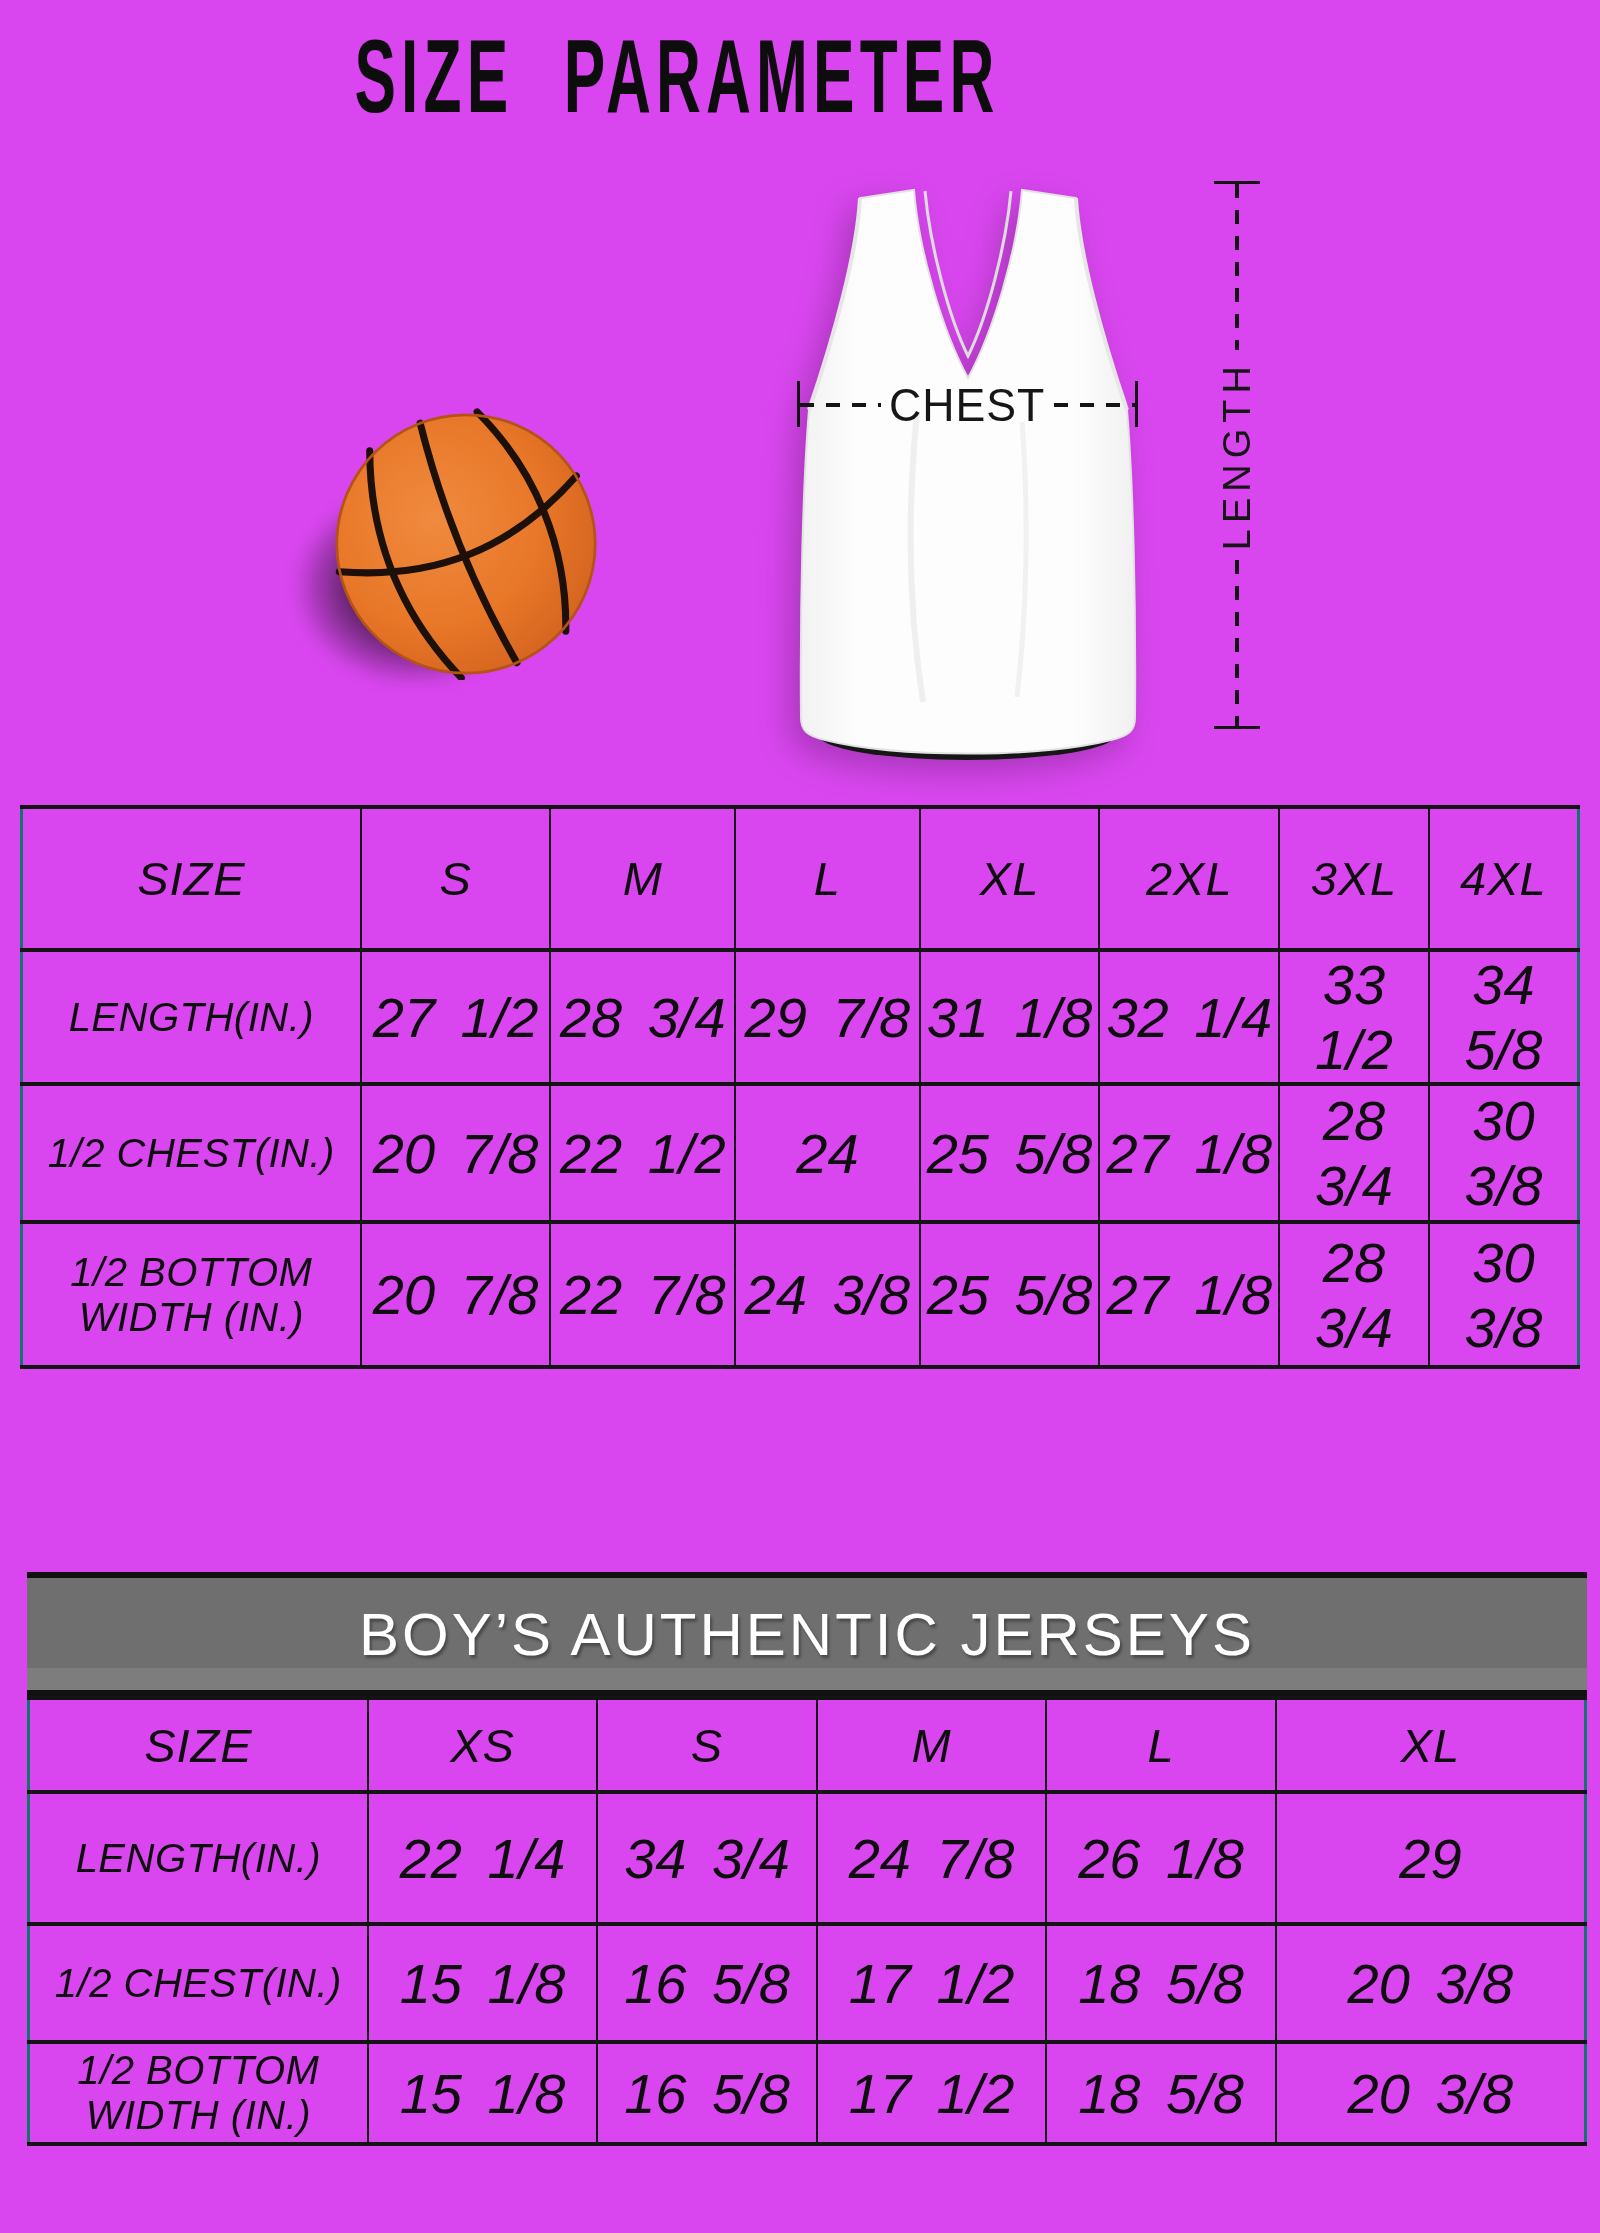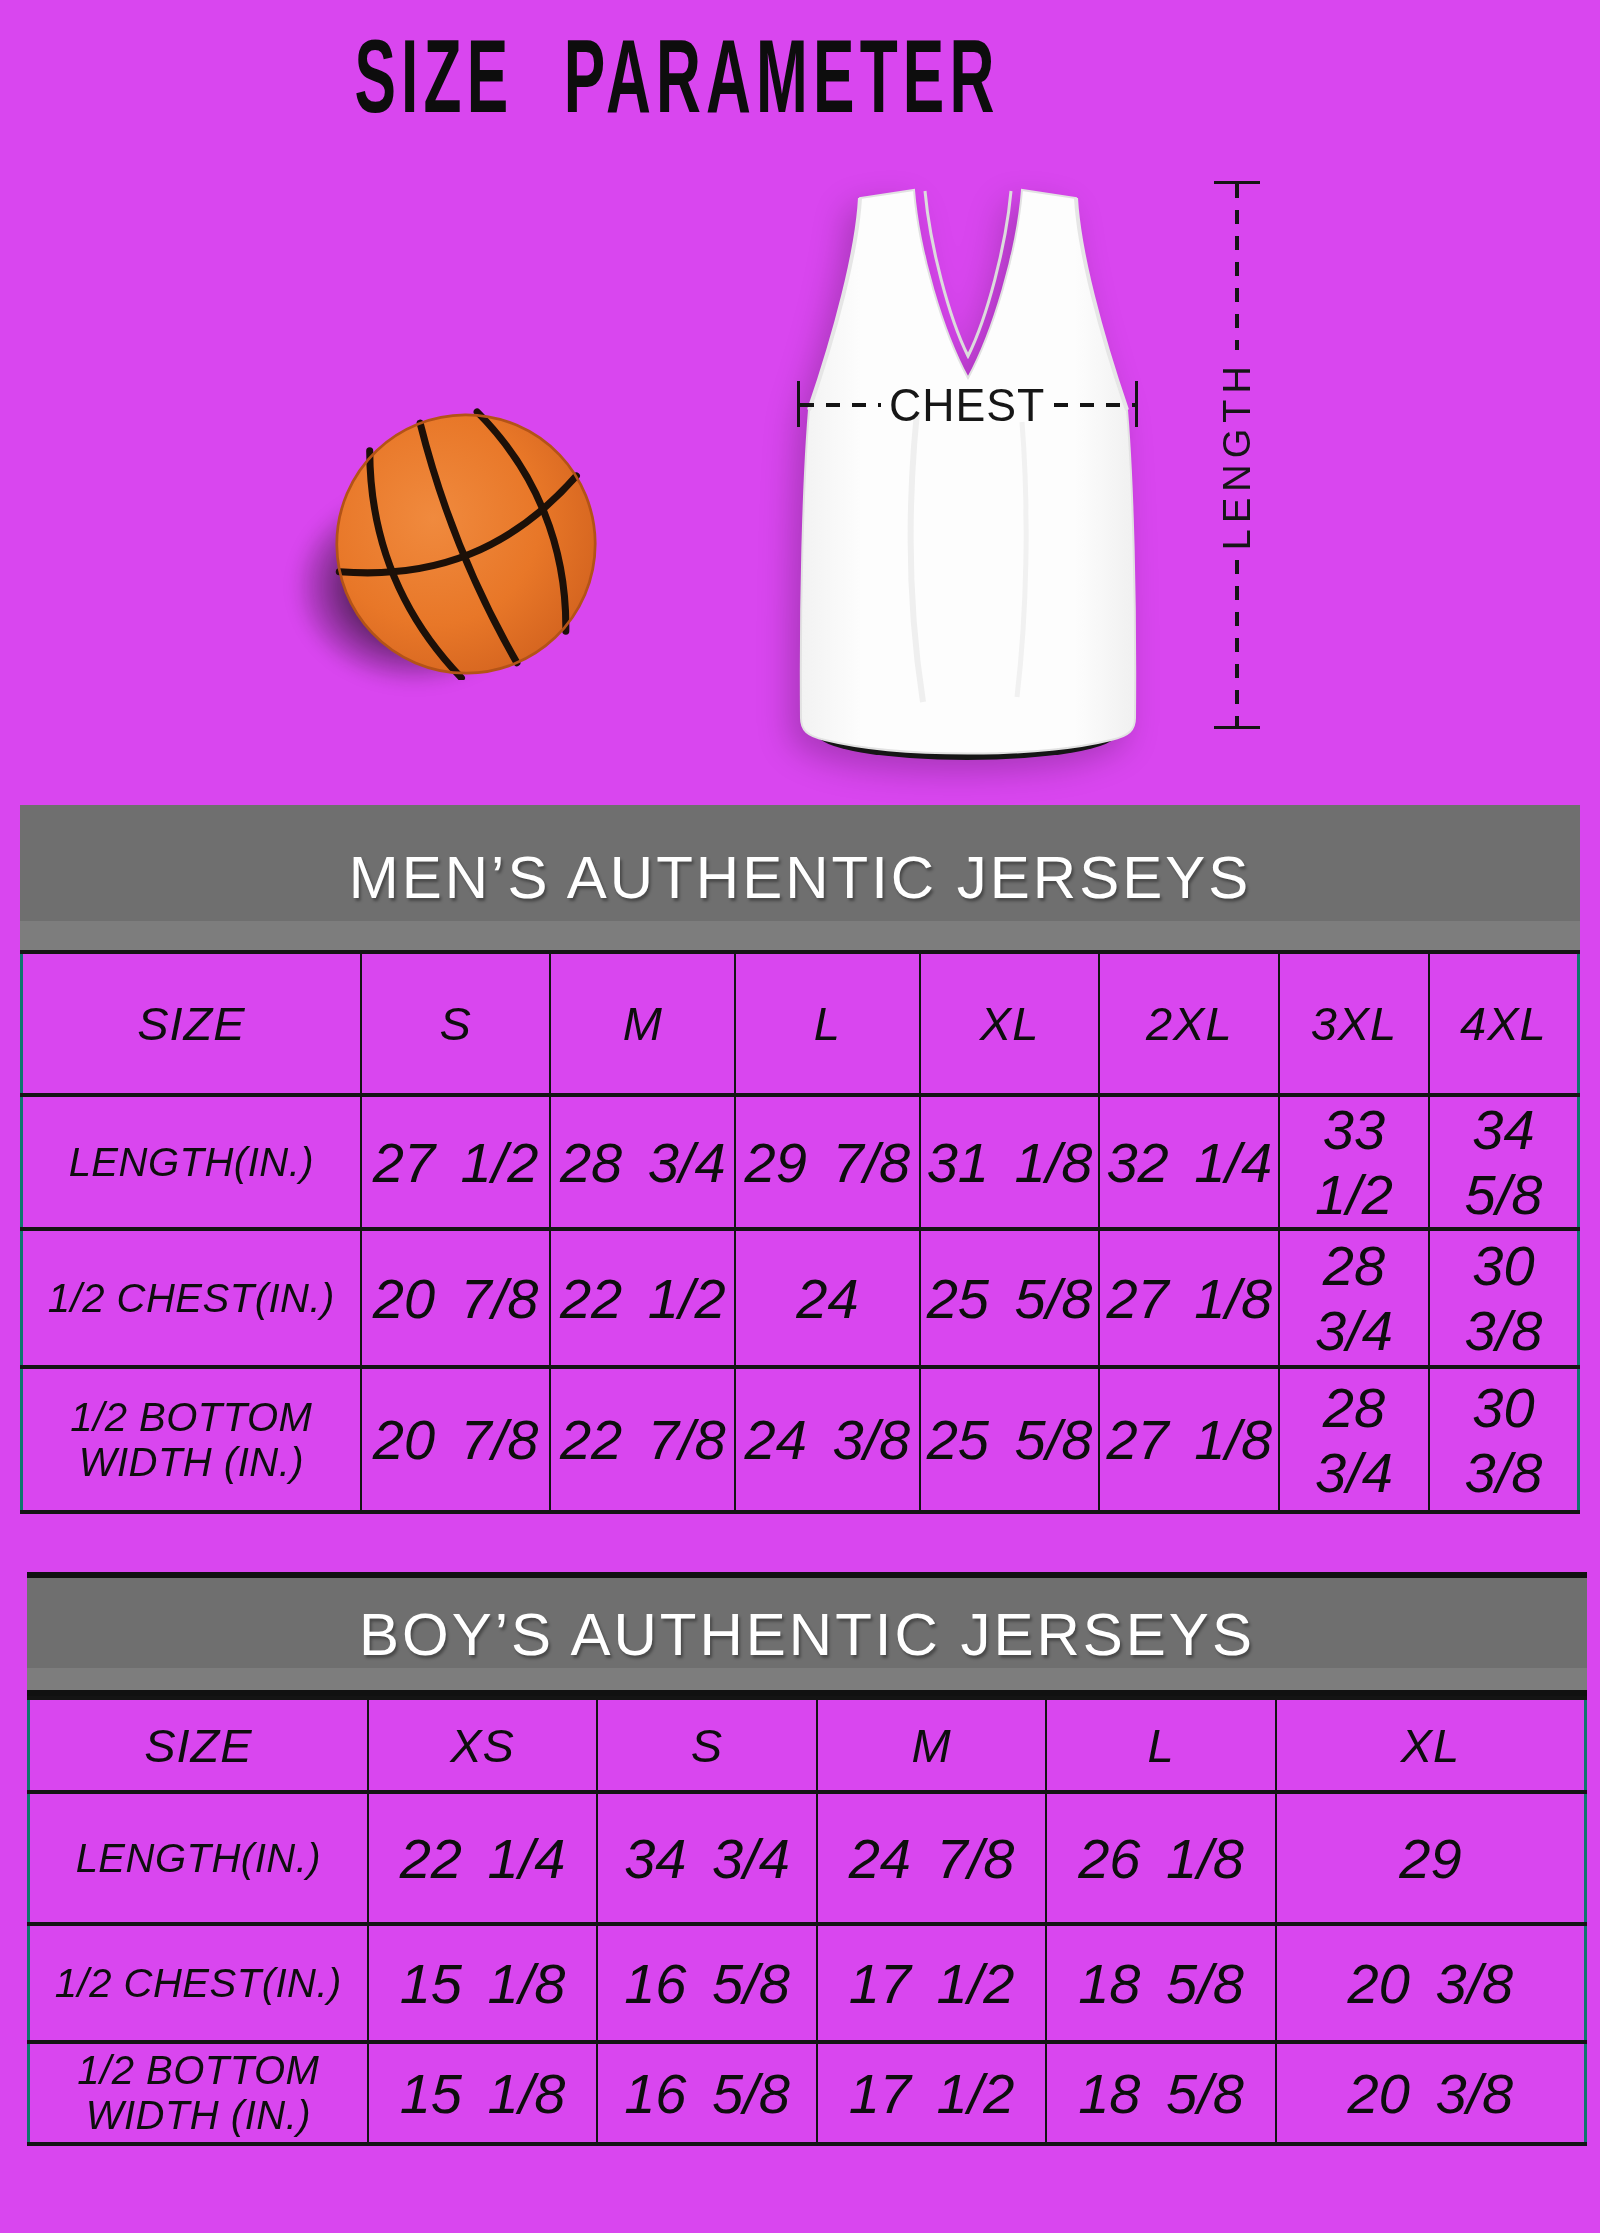--- a/index.html
+++ b/index.html
@@ -166,21 +166,20 @@
 
   <div class="length-line">
     <span class="tick-h"></span>
     <span class="dash-v"></span>
     <span class="length-label">LENGTH</span>
     <span class="dash-v"></span>
     <span class="tick-h"></span>
   </div>
 
   <section class="chart-section men-section">
-    <div class="band">MEN’S AUTHENTIC JERSEYS</div>
     <table class="sizes">
       <colgroup>
         <col style="width:21.79%">
           <col style="width:12.18%">
           <col style="width:11.86%">
         <col style="width:11.86%">
           <col style="width:11.54%">
           <col style="width:11.54%">
         <col style="width:9.62%">
           <col style="width:9.61%">

